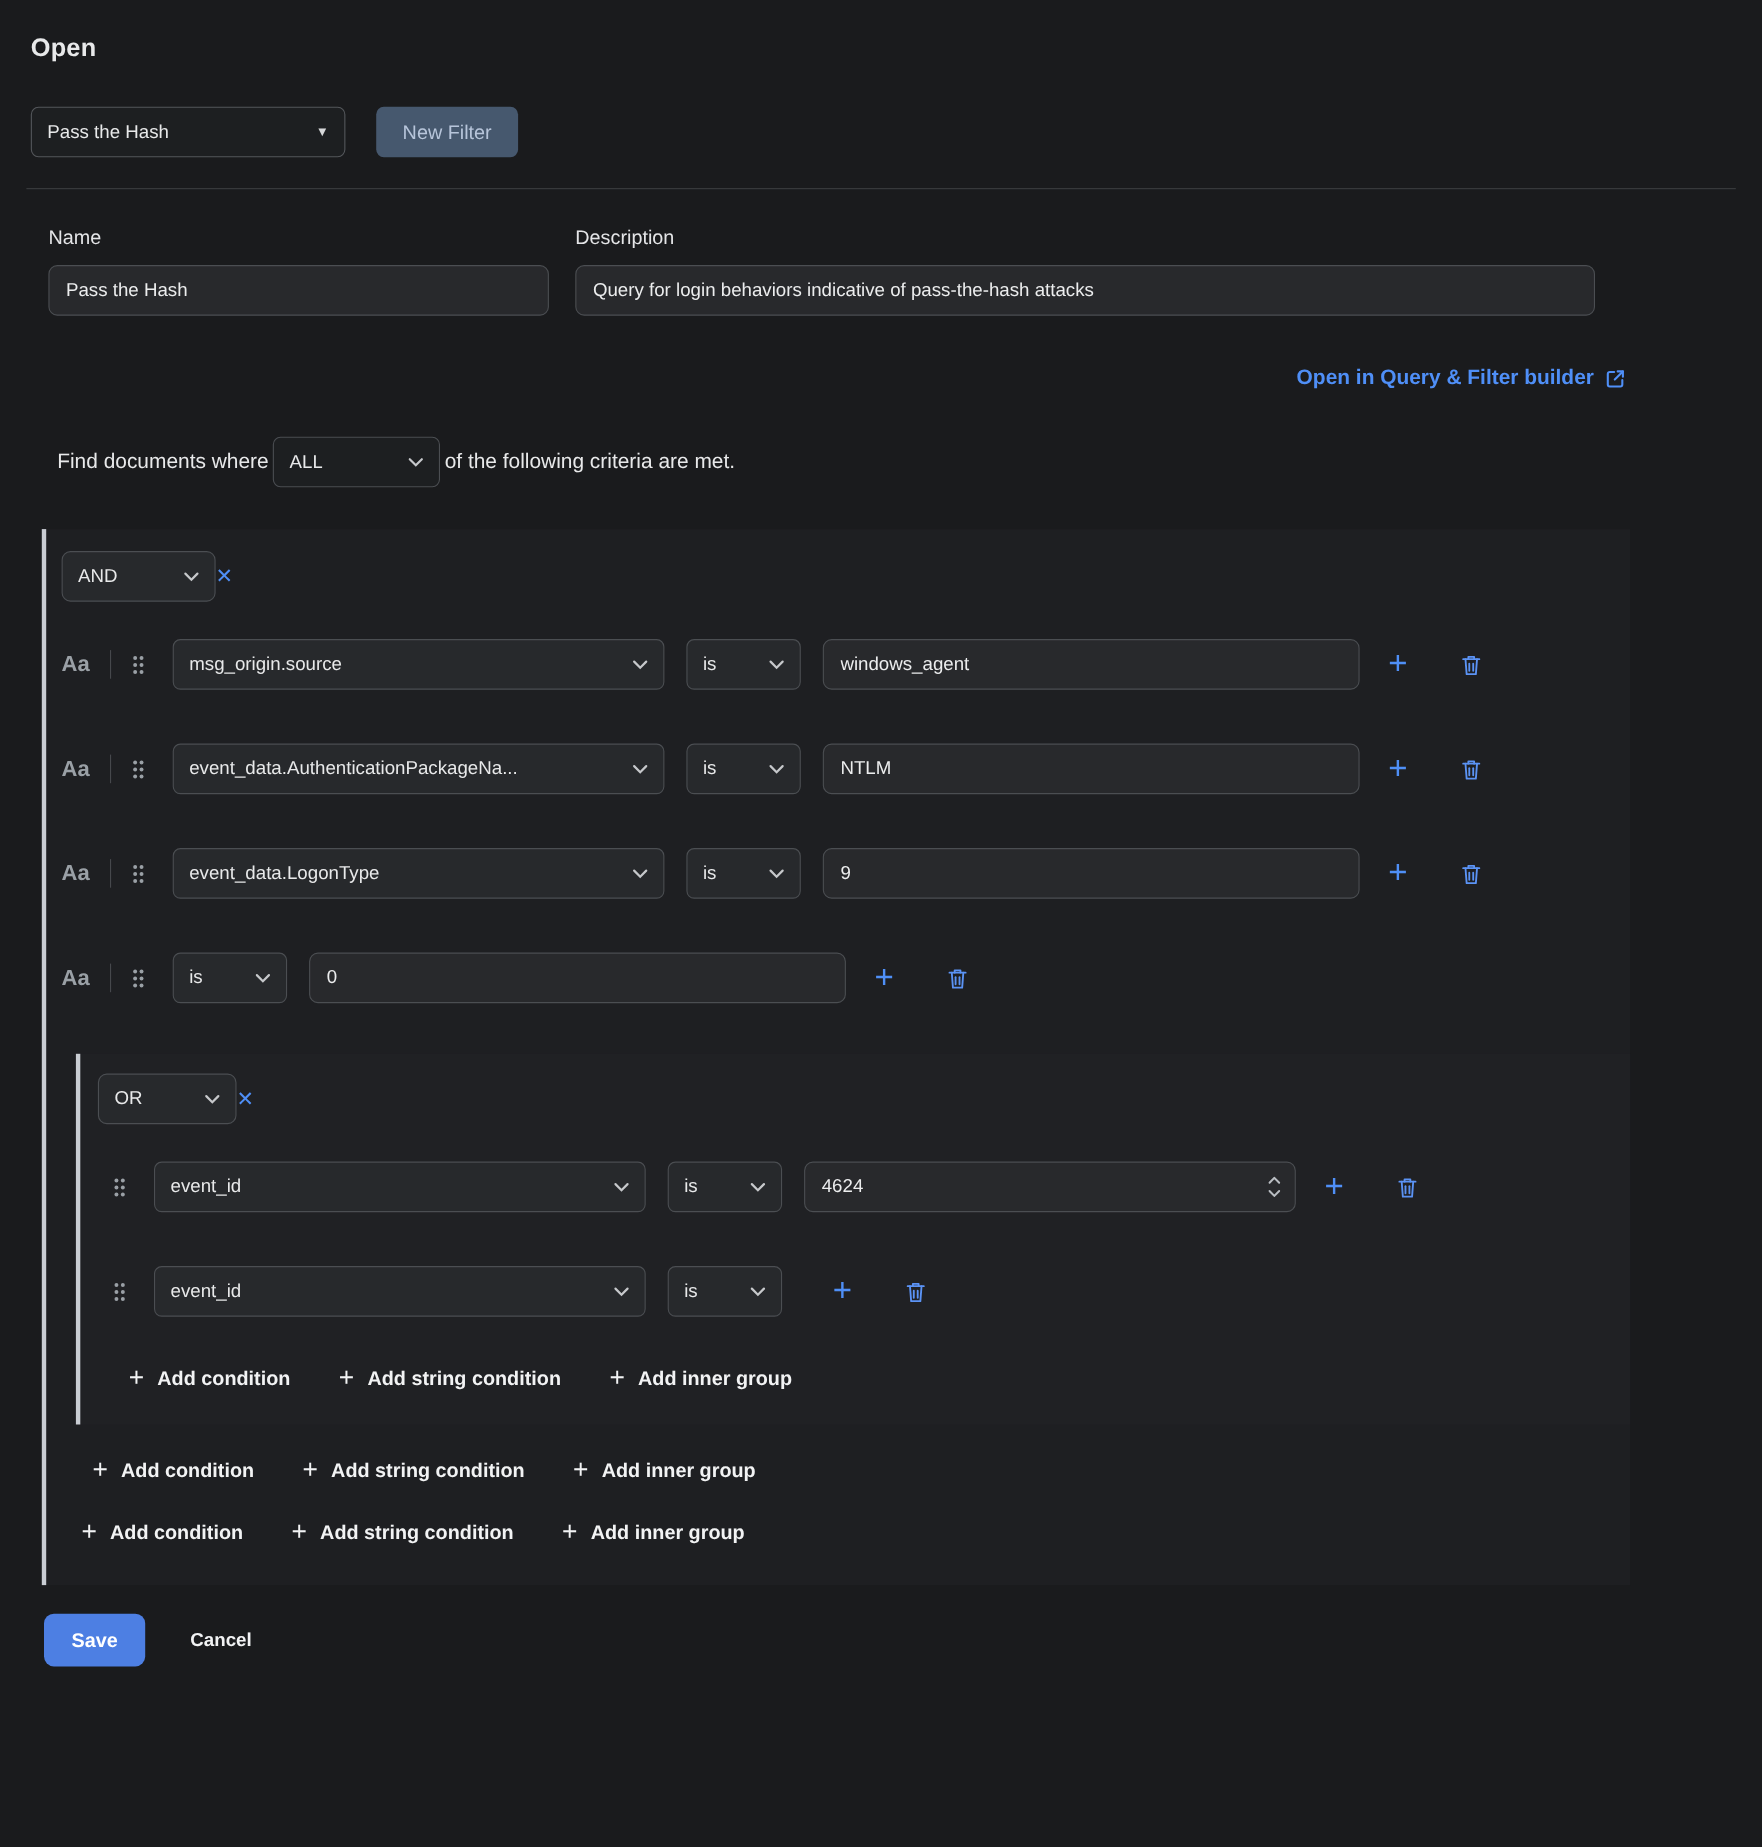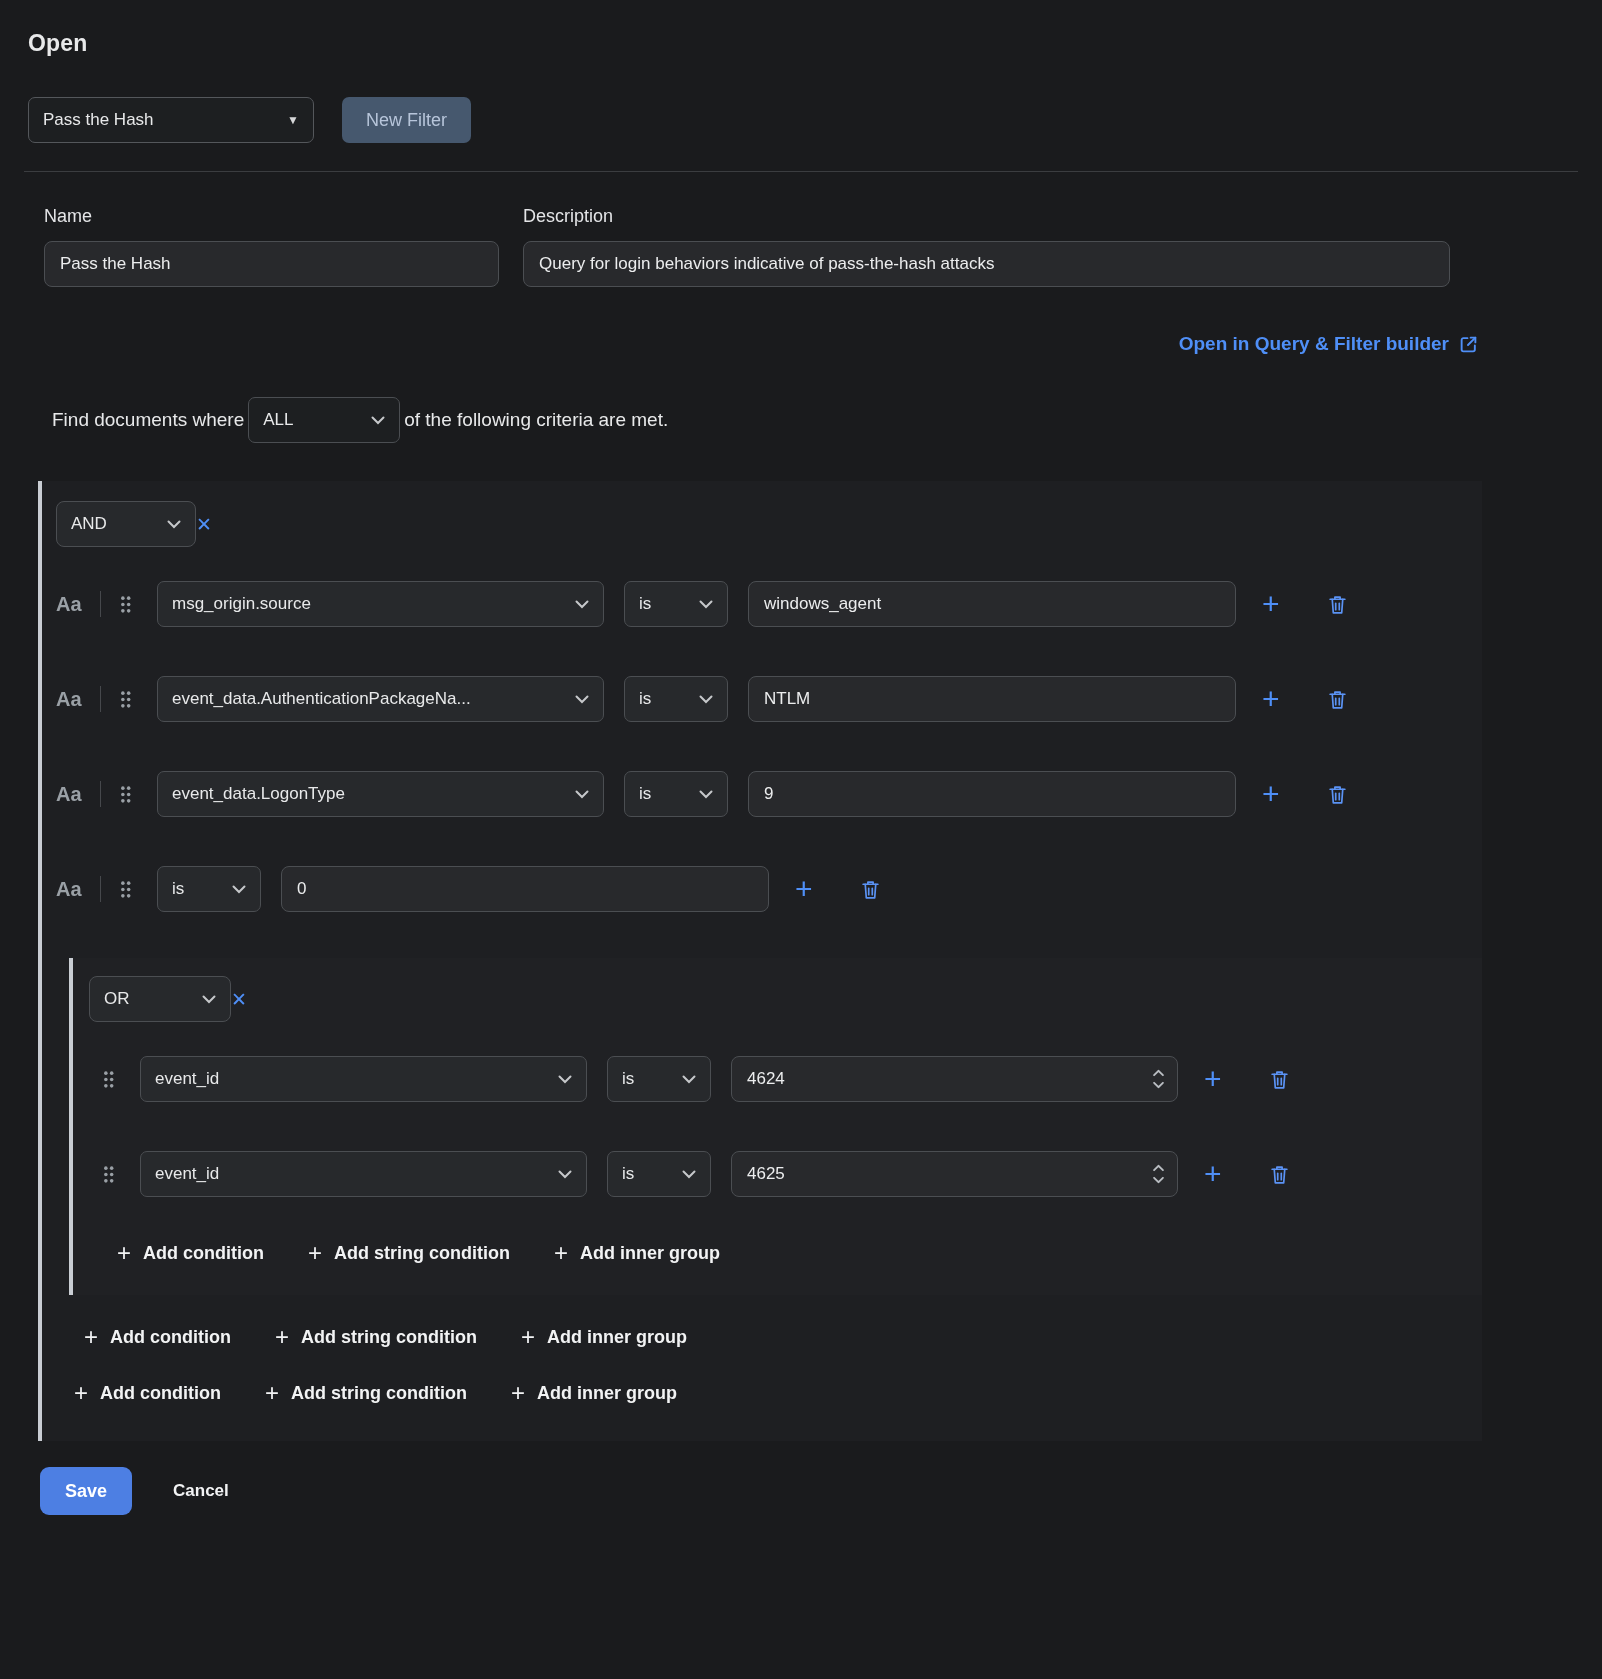--- a/index.html
+++ b/index.html
@@ -62,21 +62,21 @@
     padding: 20px 0 36px 14px;
   }
   .group-inner {
     margin: 46px 0 0 13px;
     background: #202124;
     border-left: 4px solid #c9cdd3;
     padding: 18px 0 30px 16px;
   }
   .group-header { display: flex; align-items: center; justify-content: flex-start; padding-right: 22px; }
   .op-select { width: 140px; border-radius: 8px; }
-  .op-select-inner { width: 142px; border-radius: 8px; }
+  .op-select-inner { width: 126px; border-radius: 8px; }
   .close-x { color: #4f8ff7; font-size: 19px; cursor: pointer; background: none; border: none; font-family: inherit; line-height: 1; }
 
   
   .cond-row { display: flex; align-items: center; margin-top: 49px; }
   .cond-row.first { margin-top: 34px; }
   .aa { color: #9aa0a6; font-size: 20px; font-weight: 700; width: 30px; cursor: pointer; }
   .vdiv { width: 1px; height: 26px; background: #46484c; margin: 0 18px 0 14px; }
   .drag { display: inline-flex; margin-right: 25px; cursor: grab; }
   .field-select { width: 447px; margin-right: 20px; }
   .op-is { width: 104px; margin-right: 20px; }
@@ -399,31 +399,20 @@
           <svg width="14" height="9" viewBox="0 0 14 9" fill="none" stroke="#c6c8cb" stroke-width="2" stroke-linecap="round">
               <polyline points="1.5,1.5 7,7 12.5,1.5"></polyline>
             </svg>
         </div>
         <div class="select op-is">
           <span class="sel-label">is</span>
           <svg width="14" height="9" viewBox="0 0 14 9" fill="none" stroke="#c6c8cb" stroke-width="2" stroke-linecap="round">
               <polyline points="1.5,1.5 7,7 12.5,1.5"></polyline>
             </svg>
         </div>
-        <div class="num-wrap">
-          <input class="text-input value-input" value="4625" style="">
-          <span class="spinner">
-            <svg width="11" height="7" viewBox="0 0 10 6" fill="none" stroke="#b9bdc2" stroke-width="1.7" stroke-linecap="round">
-                <polyline points="1,5 5,1 9,5"></polyline>
-              </svg>
-            <svg width="11" height="7" viewBox="0 0 10 6" fill="none" stroke="#b9bdc2" stroke-width="1.7" stroke-linecap="round">
-                <polyline points="1,1 5,5 9,1"></polyline>
-              </svg>
-          </span>
-        </div>
         <button class="icon-btn plus-btn">+</button>
         <button class="icon-btn trash-btn">
           <svg width="19" height="21" viewBox="0 0 18 20" fill="none" stroke="#5b93f5" stroke-width="1.6" stroke-linecap="round" stroke-linejoin="round">
               <path d="M2 5h14"></path>
               <path d="M6.5 5V3h5v2"></path>
               <path d="M4 5l1 13h8l1-13"></path>
               <path d="M7.3 9v6"></path>
               <path d="M10.7 9v6"></path>
             </svg>
         </button>

